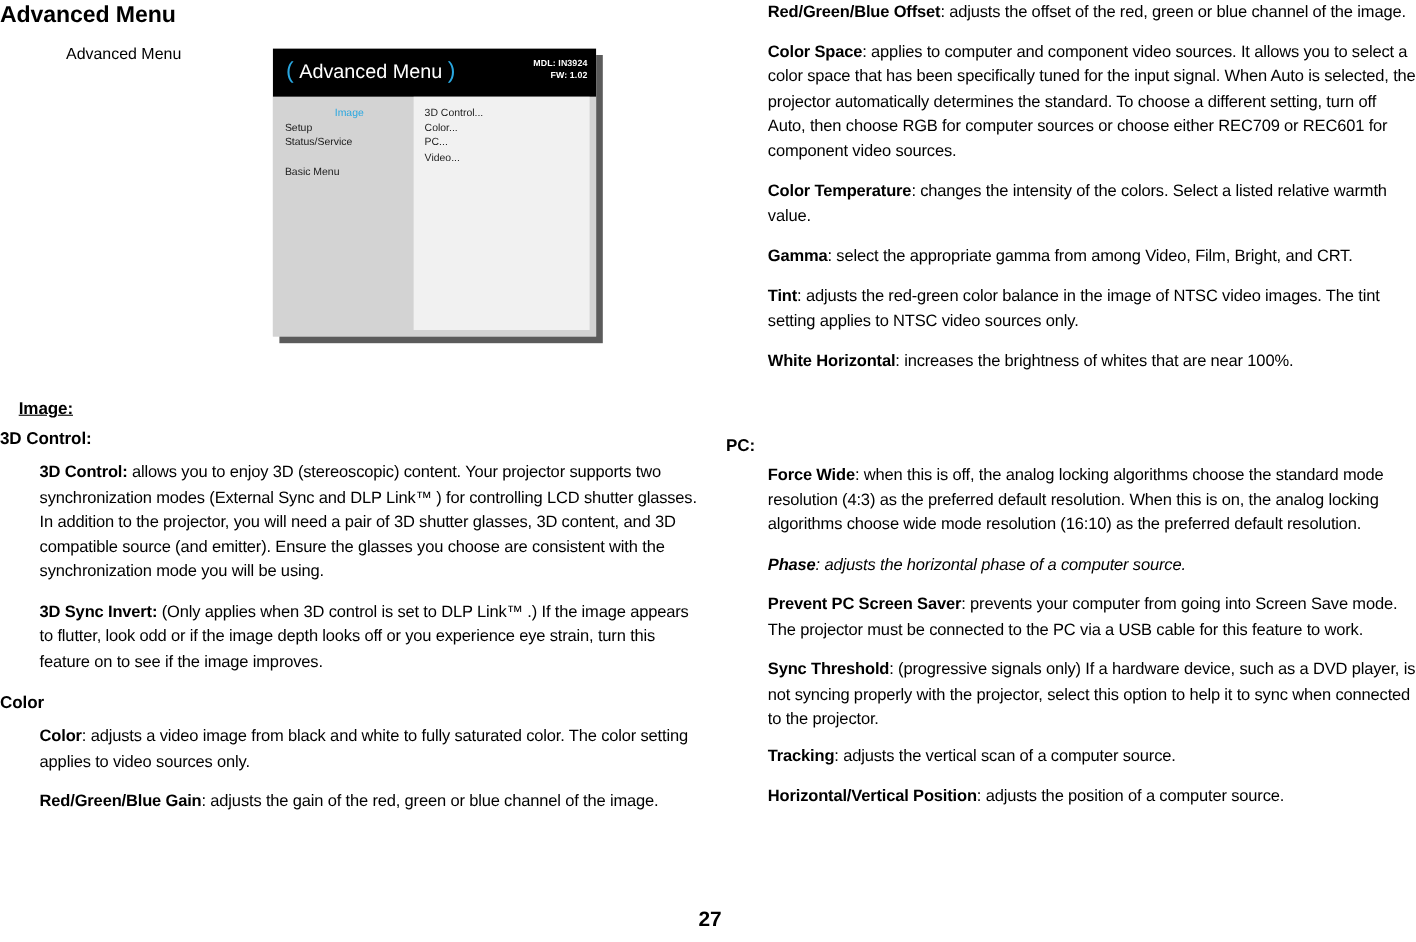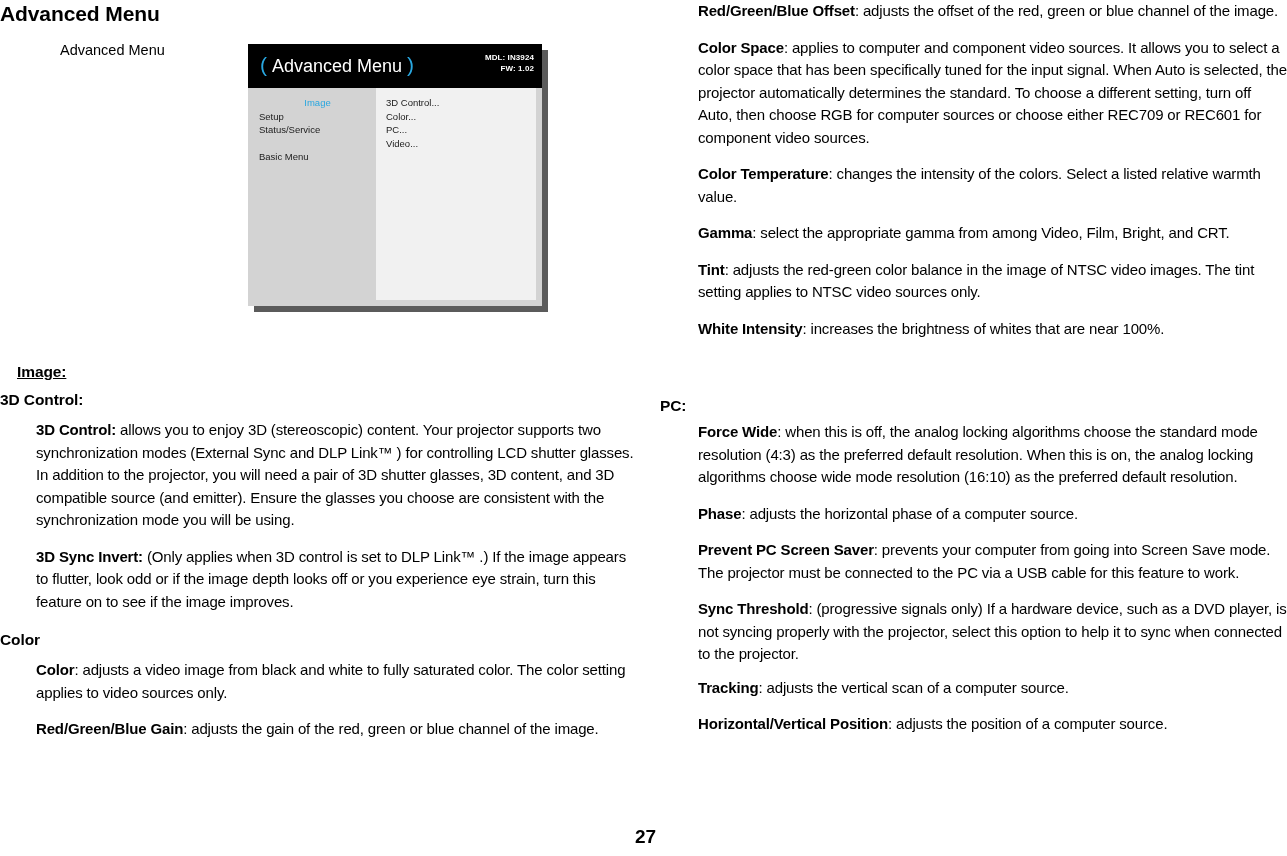--- a/index.html
+++ b/index.html
@@ -277,34 +277,34 @@
 
       <p class="body-para" style="margin-top:14px;">
         <span class="term">Gamma</span><span>: select the appropriate gamma from among Video, Film, Bright, and CRT.</span>
       </p>
 
       <p class="body-para" style="margin-top:14px;">
         <span class="term">Tint</span><span>: adjusts the red-green color balance in the image of NTSC video images. The tint setting applies to NTSC video sources only.</span>
       </p>
 
       <p class="body-para" style="margin-top:14px;">
-        <span class="term">White Intensity</span><span>: increases the brightness of whites that are near 100%.</span>
+        <span class="term">White Horizontal</span><span>: increases the brightness of whites that are near 100%.</span>
       </p>
 
     </div>
 
     <div class="sec-head" style="position:absolute; left:0px; top:396px;">PC:</div>
 
     <div style="position:absolute; left:38px; top:421px; width:589px;">
 
       <p class="body-para" style="margin-top:0px;">
         <span class="term">Force Wide</span><span>: when this is off, the analog locking algorithms choose the standard mode resolution (4:3) as the preferred default resolution. When this is on, the analog locking algorithms choose wide mode resolution (16:10) as the preferred default resolution.</span>
       </p>
 
-      <p class="body-para" style="margin-top:14px;">
+      <p class="body-para" style="margin-top:14px;font-style:italic;">
         <span class="term">Phase</span><span>: adjusts the horizontal phase of a computer source.</span>
       </p>
 
       <p class="body-para" style="margin-top:14px;">
         <span class="term">Prevent PC Screen Saver</span><span>: prevents your computer from going into Screen Save mode. The projector must be connected to the PC via a USB cable for this feature to work.</span>
       </p>
 
       <p class="body-para" style="margin-top:14px;">
         <span class="term">Sync Threshold</span><span>: (progressive signals only) If a hardware device, such as a DVD player, is not syncing properly with the projector, select this option to help it to sync when connected to the projector.</span>
       </p>

